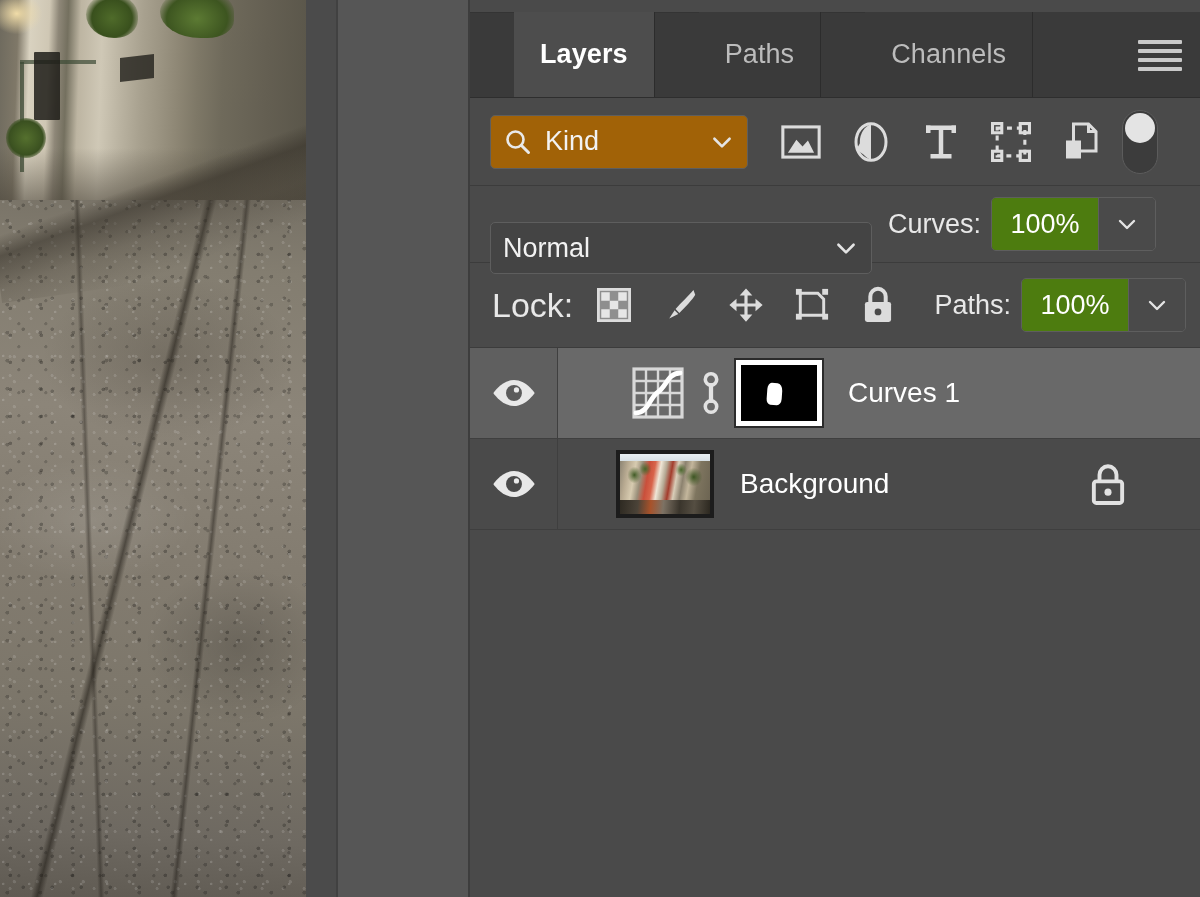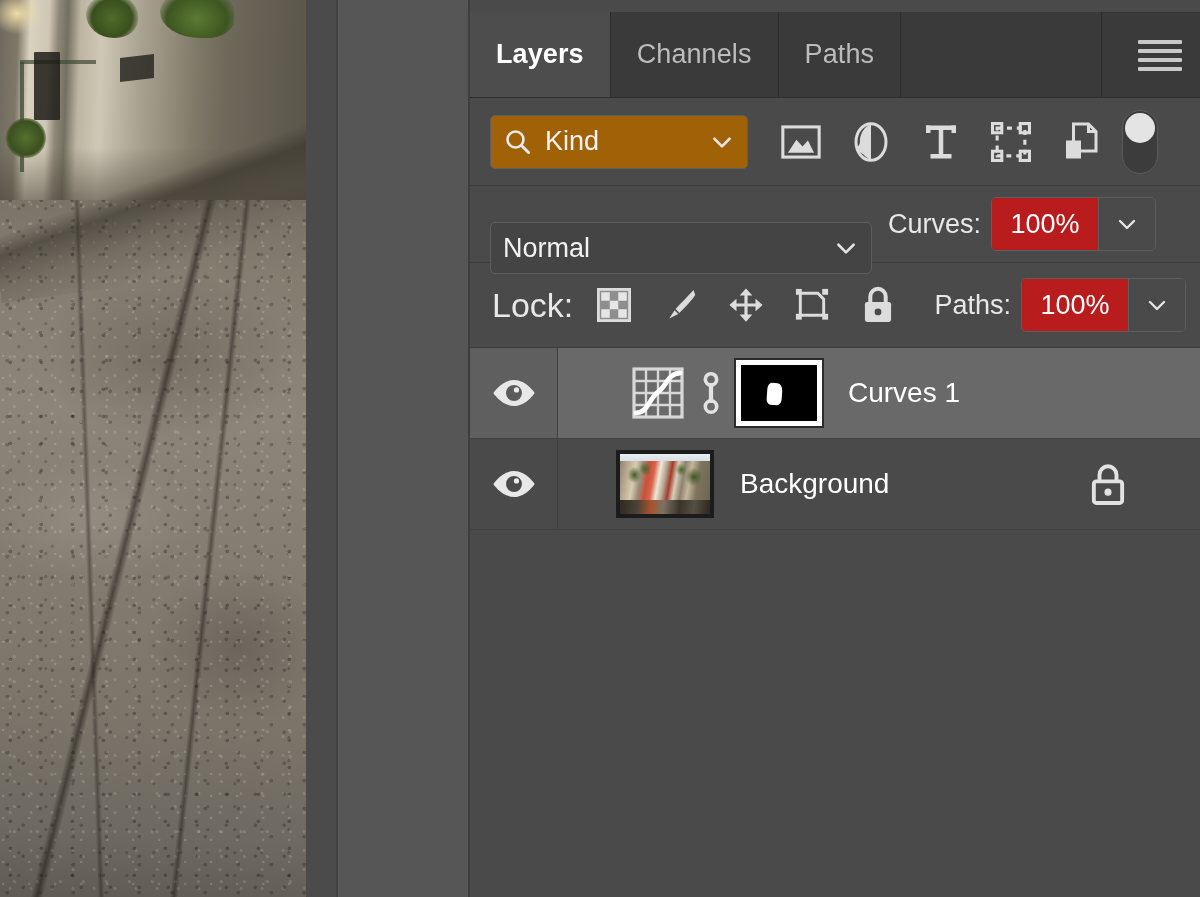--- a/index.html
+++ b/index.html
@@ -202,20 +202,21 @@
     display: flex;
     align-items: center;
     padding: 0 26px;
     font-size: 27px;
     color: #bcbcbc;
     background: #3a3a3a;
     border-right: 1px solid #2c2c2c;
     box-sizing: border-box;
     cursor: pointer;
     letter-spacing: .1px;
+    margin-left: 44px;
   }
   .tab.active {
     background: #4d4d4d;
     color: #ffffff;
     font-weight: bold;
     border-right: 1px solid #2c2c2c;
   }
   .tab-spacer {
     flex: 0 0 auto;
     width: 200px;
@@ -333,21 +334,21 @@
     display: flex;
     align-items: stretch;
     margin-left: 10px;
     border: 1px solid #5e5e5e;
     border-radius: 5px;
     overflow: hidden;
     height: 52px;
   }
   .num-val {
     width: 106px;
-    background: #b91c1c;
+    background: #4d7c0f;
     color: #ffffff;
     font-size: 27px;
     display: flex;
     align-items: center;
     justify-content: center;
     cursor: text;
   }
   .num-chev {
     width: 56px;
     background: #4a4a4a;
@@ -512,24 +513,24 @@
   <div class="gutter"></div>
 
   <div class="panel">
 
     <div class="tabbar">
       <div class="tabs">
         <div class="tab active">
           <span>Layers</span>
         </div>
         <div class="tab">
+          <span>Paths</span>
+        </div>
+        <div class="tab">
           <span>Channels</span>
-        </div>
-        <div class="tab">
-          <span>Paths</span>
         </div>
         <div class="tab-spacer"></div>
       </div>
       <div class="panel-menu">
         <i></i>
         <i></i>
         <i></i>
         <i></i>
       </div>
     </div>

